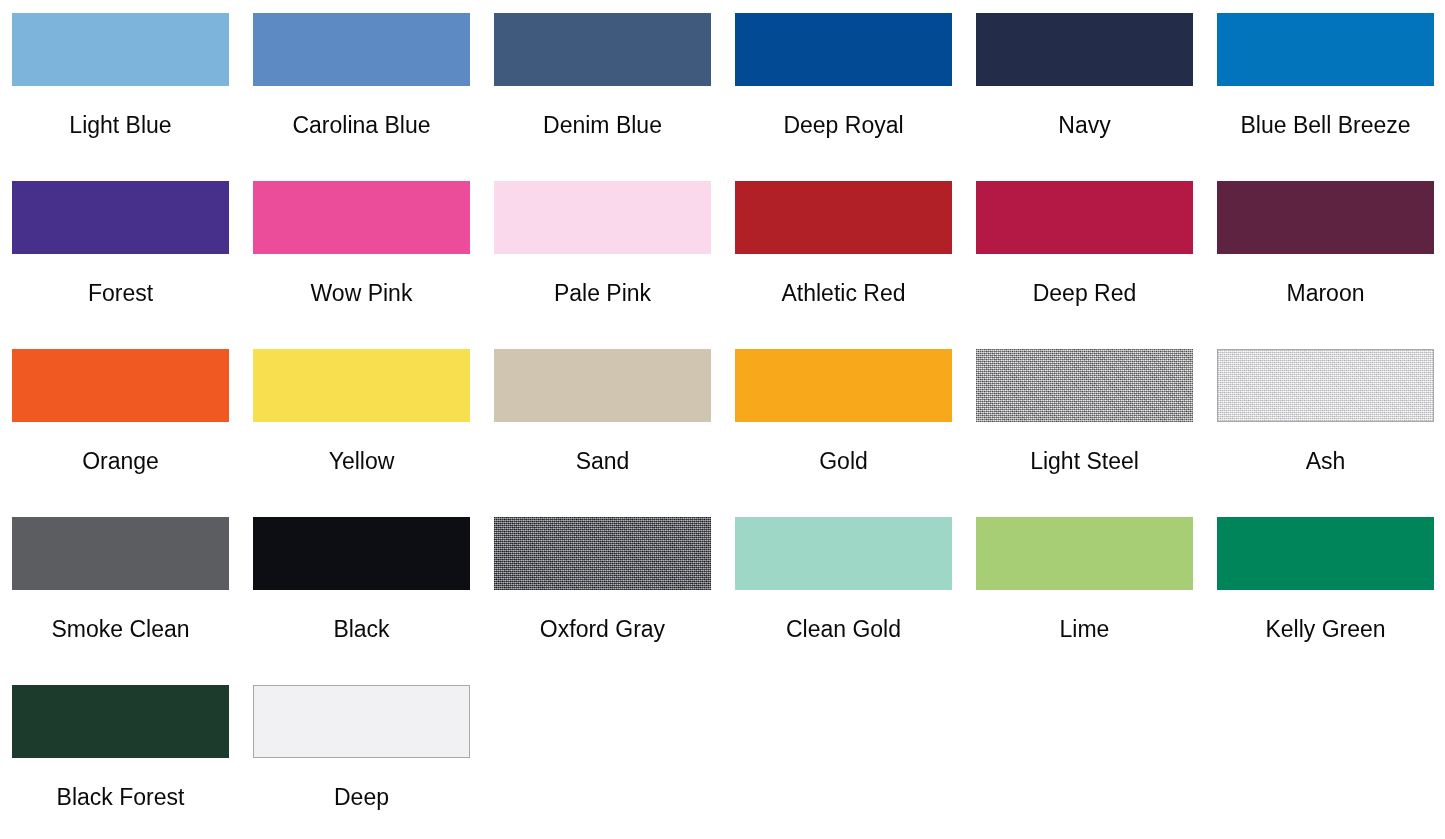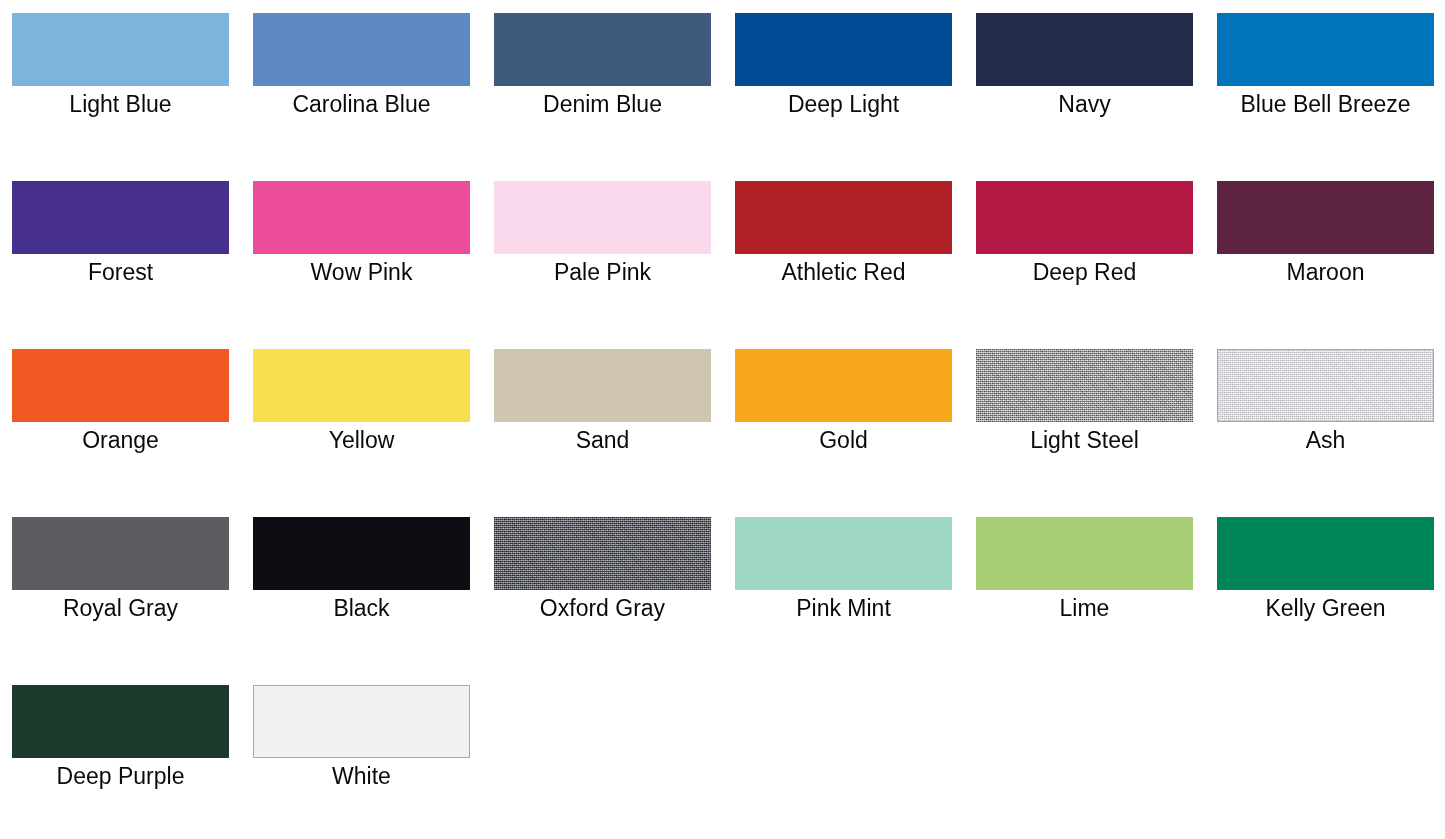--- a/index.html
+++ b/index.html
@@ -32,21 +32,21 @@
   .swatch-chip {
     width: 217px;
     height: 73px;
     box-sizing: border-box;
     flex: none;
   }
   .swatch-chip.bordered {
     border: 1px solid #a8a8a8;
   }
   .swatch-label {
-    margin-top: 4px;
+    margin-top: 25px;
     font-size: 23px;
     line-height: 28px;
     color: #0a0a0a;
     text-align: center;
     white-space: nowrap;
     font-family: "Liberation Sans", sans-serif;
   }
 
   
   .tex-light-steel {
@@ -109,21 +109,21 @@
     <div class="swatch-cell">
       <div class="swatch-chip" style="background-color: rgb(94, 138, 196);"></div>
       <div class="swatch-label">Carolina Blue</div>
     </div>
     <div class="swatch-cell">
       <div class="swatch-chip" style="background-color: rgb(63, 90, 125);"></div>
       <div class="swatch-label">Denim Blue</div>
     </div>
     <div class="swatch-cell">
       <div class="swatch-chip" style="background-color: rgb(3, 74, 148);"></div>
-      <div class="swatch-label">Deep Light</div>
+      <div class="swatch-label">Deep Royal</div>
     </div>
     <div class="swatch-cell">
       <div class="swatch-chip" style="background-color: rgb(35, 45, 74);"></div>
       <div class="swatch-label">Navy</div>
     </div>
     <div class="swatch-cell">
       <div class="swatch-chip" style="background-color: rgb(2, 116, 188);"></div>
       <div class="swatch-label">Blue Bell Breeze</div>
     </div>
     <div class="swatch-cell">
@@ -169,43 +169,43 @@
     <div class="swatch-cell">
       <div class="swatch-chip tex-light-steel"></div>
       <div class="swatch-label">Light Steel</div>
     </div>
     <div class="swatch-cell">
       <div class="swatch-chip bordered tex-ash"></div>
       <div class="swatch-label">Ash</div>
     </div>
     <div class="swatch-cell">
       <div class="swatch-chip" style="background-color: rgb(92, 93, 96);"></div>
-      <div class="swatch-label">Royal Gray</div>
+      <div class="swatch-label">Smoke Clean</div>
     </div>
     <div class="swatch-cell">
       <div class="swatch-chip" style="background-color: rgb(13, 14, 20);"></div>
       <div class="swatch-label">Black</div>
     </div>
     <div class="swatch-cell">
       <div class="swatch-chip tex-oxford-gray"></div>
       <div class="swatch-label">Oxford Gray</div>
     </div>
     <div class="swatch-cell">
       <div class="swatch-chip" style="background-color: rgb(158, 215, 197);"></div>
-      <div class="swatch-label">Pink Mint</div>
+      <div class="swatch-label">Clean Gold</div>
     </div>
     <div class="swatch-cell">
       <div class="swatch-chip" style="background-color: rgb(167, 206, 116);"></div>
       <div class="swatch-label">Lime</div>
     </div>
     <div class="swatch-cell">
       <div class="swatch-chip" style="background-color: rgb(0, 132, 90);"></div>
       <div class="swatch-label">Kelly Green</div>
     </div>
     <div class="swatch-cell">
       <div class="swatch-chip" style="background-color: rgb(28, 59, 44);"></div>
-      <div class="swatch-label">Deep Purple</div>
+      <div class="swatch-label">Black Forest</div>
     </div>
     <div class="swatch-cell">
       <div class="swatch-chip bordered" style="background-color: rgb(241, 241, 243);"></div>
-      <div class="swatch-label">White</div>
+      <div class="swatch-label">Deep</div>
     </div>
   </div>
 
 </body></html>

